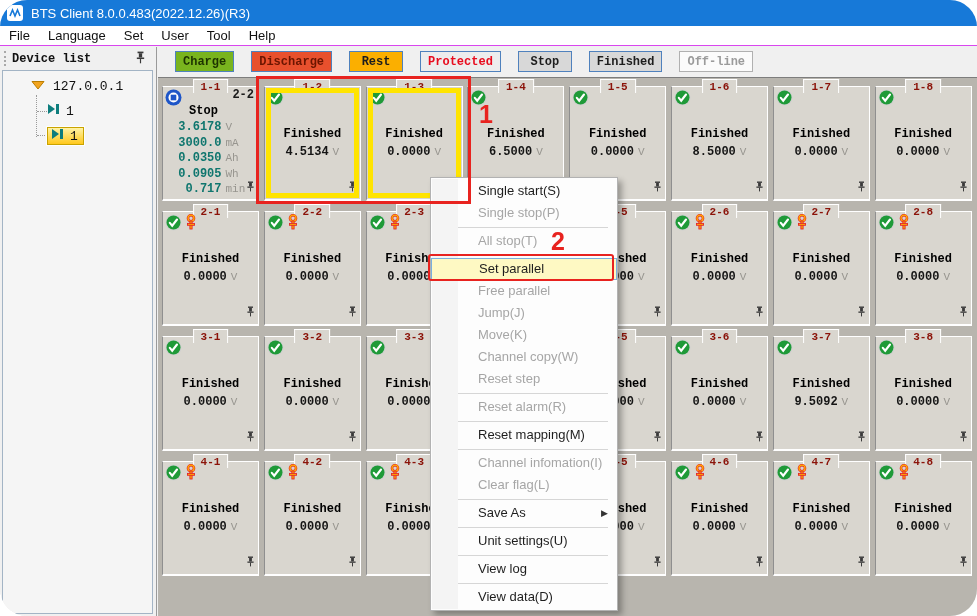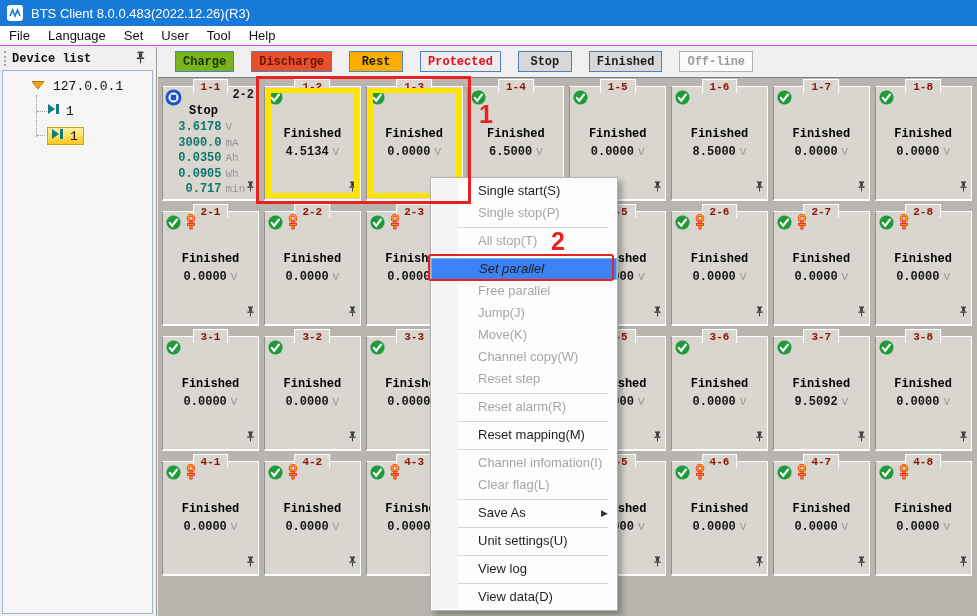--- a/index.html
+++ b/index.html
@@ -1,18 +1,18 @@
 <!DOCTYPE html>
 <html><head>
 <meta charset="utf-8">
 <style>
   html,body{margin:0;padding:0;background:#fff;}
   *{box-sizing:border-box;}
   #win{position:relative;width:977px;height:616px;background:#f0f0f0;overflow:hidden;
-       font-family:"Liberation Mono",monospace;}
+       font-family:"Liberation Mono",monospace;border-radius:27px;}
   
   .titlebar{position:absolute;left:0;top:0;width:977px;height:26px;background:#1779d8;
             display:flex;align-items:center;padding-left:7px;}
   .appicon{width:16px;height:16px;background:#fff;border-radius:3px;margin-right:8px;
            display:flex;align-items:center;justify-content:center;}
   .title{color:#fff;font:13px "Liberation Sans",sans-serif;}
   
   .menubar{position:absolute;left:0;top:26px;width:977px;height:20px;background:#fff;
            border-bottom:1px solid #d946ef;display:flex;align-items:center;
            font:13px "Liberation Sans",sans-serif;color:#111;}
@@ -63,21 +63,21 @@
   .r-unit{color:#97958f;font-size:11px;margin-left:4px;width:24px;text-align:left;}
   .pin{position:absolute;right:3px;bottom:2px;}
   .selframe{position:absolute;inset:1px;border:5px solid #ffe400;pointer-events:none;}
   
   .ctx{position:absolute;left:430px;top:177px;width:188px;background:#fdfdfd;
        border:1px solid #b2b2b2;box-shadow:4px 4px 6px rgba(0,0,0,.3);padding:2px 0;
        z-index:50;font:13px "Liberation Sans",sans-serif;}
   .ctx-gutter{position:absolute;left:1px;top:1px;bottom:1px;width:26px;background:#f4f4f4;}
   .mi{position:relative;height:22px;line-height:22px;padding-left:47px;color:#1e1e1e;z-index:1;}
   .mi.disabled{color:#a6a6a6;}
-  .mi.hl{background:#3b82f6;border:1px solid #7ab0dd;line-height:20px;font-style:italic;}
+  .mi.hl{background:#fef9c3;border:1px solid #7ab0dd;line-height:20px;}
   .mi .arrow{position:absolute;right:9px;top:0;font-size:9px;color:#333;}
   .sep{height:1px;background:#d6d6d6;margin:3px 9px 2px 27px;position:relative;z-index:1;}
   
   .ann{position:absolute;z-index:60;pointer-events:none;}
   .ann-box1{left:256px;top:76px;width:215px;height:128px;border:3px solid #e8231f;}
   .ann-box2{left:428px;top:254px;width:186px;height:27px;border:2px solid #e8231f;border-radius:3px;}
   .ann-num{font:bold 25px "Liberation Sans",sans-serif;color:#e8231f;}
   .ann-num1{left:479px;top:100px;}
   .ann-num2{left:551px;top:227px;}
 </style>

